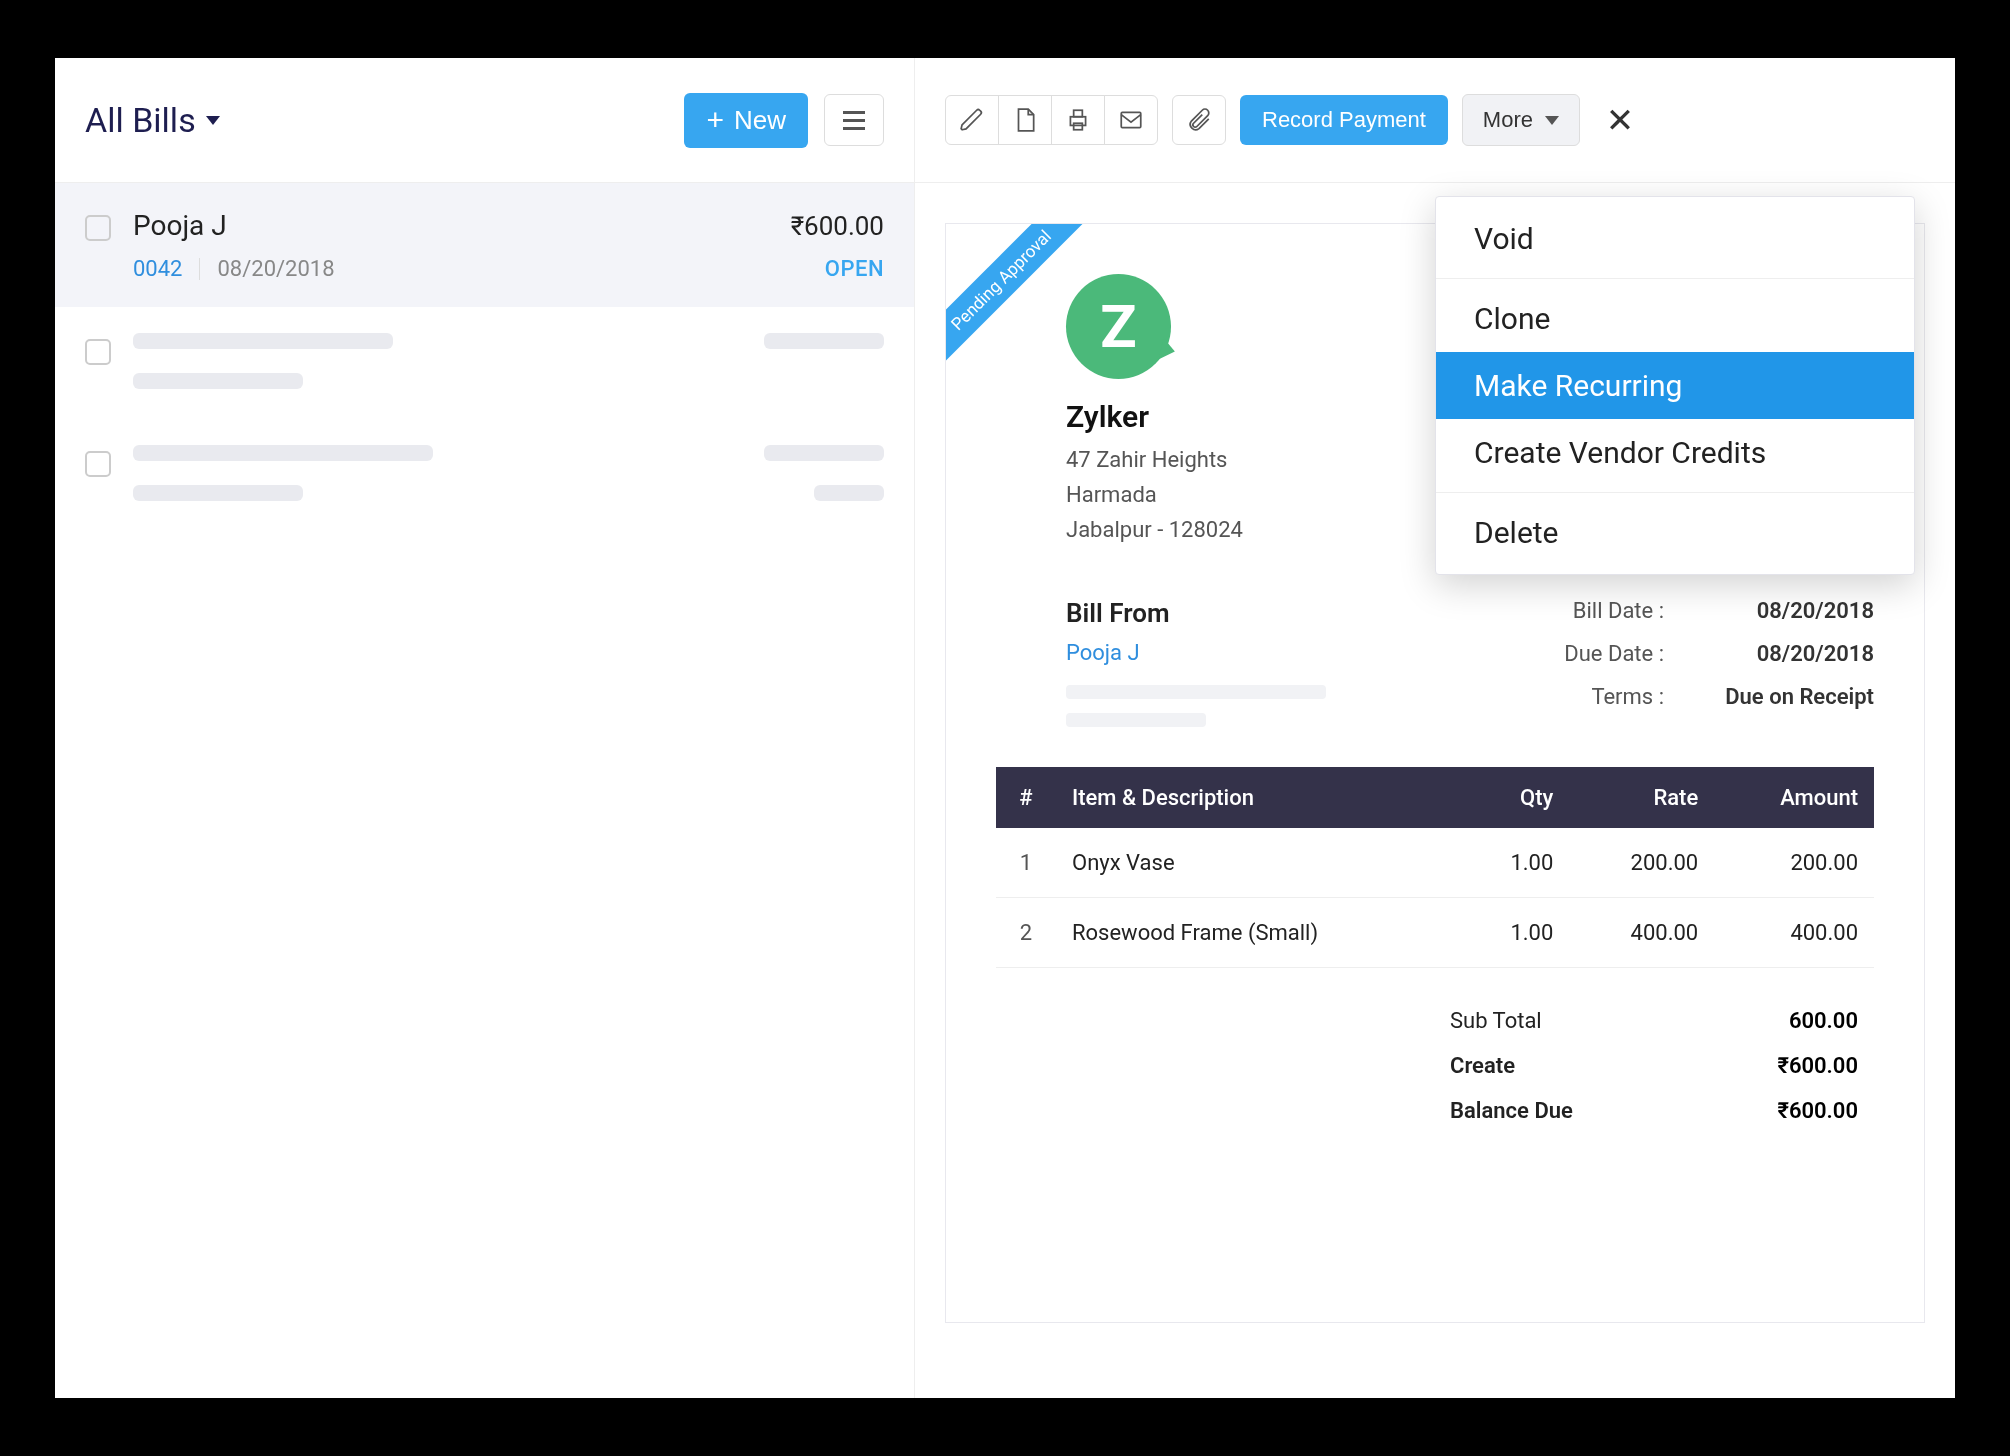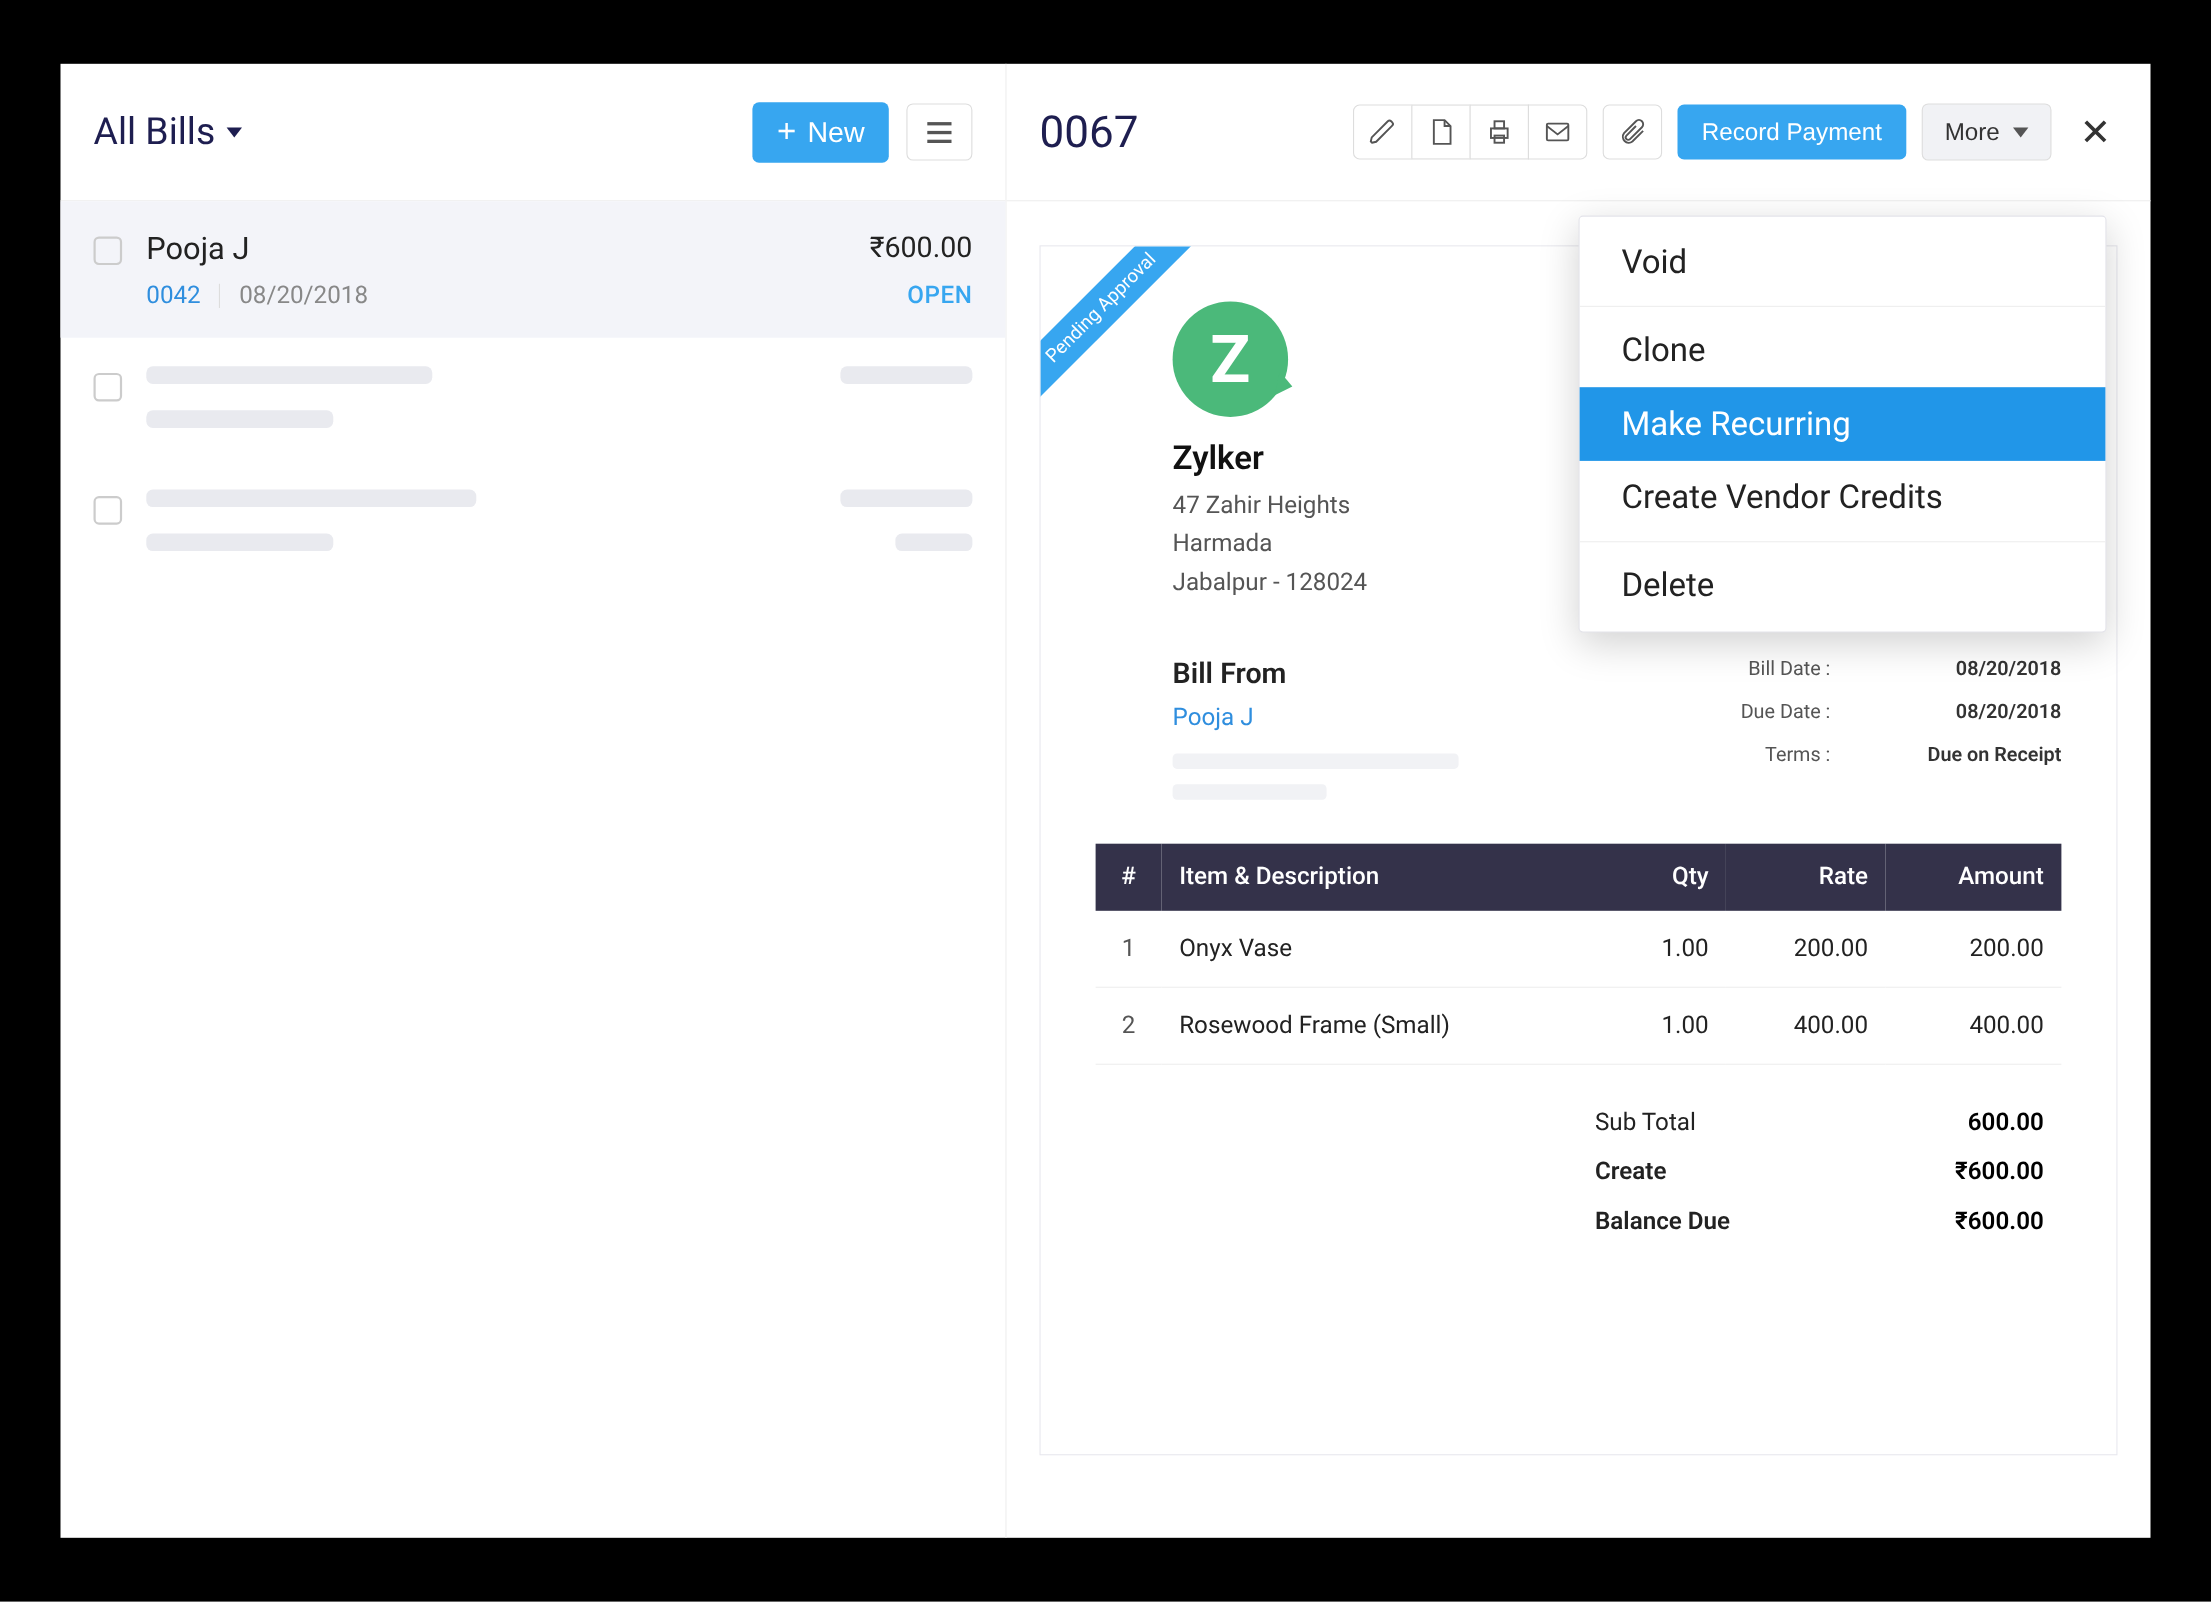--- a/index.html
+++ b/index.html
@@ -182,21 +182,21 @@
     transform: rotate(12deg);
   }
   .company-name { font-size: 30px; font-weight: 600; color:#111; margin-top: 20px; }
   .addr { font-size: 22px; color:#555; line-height: 1.6; margin-top: 8px; }
 
   .from-meta { display:flex; margin-top: 50px; margin-left:70px; }
   .bill-from h3 { font-size: 26px; color:#222; font-weight:600; margin-bottom: 12px; }
   .bill-from a { color:#2f8ede; font-size: 22px; text-decoration: none; }
   .ph-soft { background:#f1f2f5; height:14px; border-radius:4px; margin-top: 20px; }
 
-  .meta { margin-left:auto; text-align:right; font-size:18px; color:#333; }
+  .meta { margin-left:auto; text-align:right; font-size:22px; color:#333; }
   .meta div { display:flex; gap: 40px; justify-content: flex-end; margin-bottom: 18px; align-items: center; }
   .meta .lbl { color:#555; min-width: 130px; text-align: right; }
   .meta .val { font-weight:600; min-width: 170px; }
 
   table.items { width: calc(100% - 0px); margin-top: 40px; border-collapse: collapse; font-size: 22px; }
   table.items thead th {
     background:#34324a; color:#fff; font-weight:500; padding: 18px 16px; text-align: right;
   }
   table.items thead th:first-child { text-align:center; width:60px; }
   table.items thead th:nth-child(2) { text-align:left; }
@@ -291,21 +291,20 @@
             <span class="ph-line" style="width:170px"></span>
             <span class="ph-line" style="width:70px"></span>
           </div>
         </div>
       </div>
     </div>
   </div>
 
   <div class="right">
     <div class="right-header">
-      <span class="bill-id">0067</span>
 
       <div class="icon-group">
         <button class="icon-btn">
           <svg class="i" viewBox="0 0 24 24">
               <path d="M3 21l3.5-.8L20 6.7a2 2 0 000-2.8l-.9-.9a2 2 0 00-2.8 0L2.8 16.5 2 20z"></path>
             </svg>
         </button>
         <button class="icon-btn">
           <svg class="i" viewBox="0 0 24 24">
               <path d="M6 2h9l5 5v15H6z"></path>

